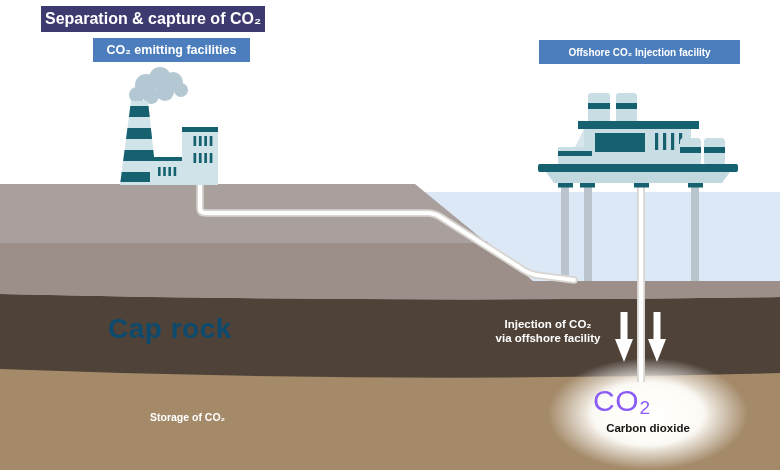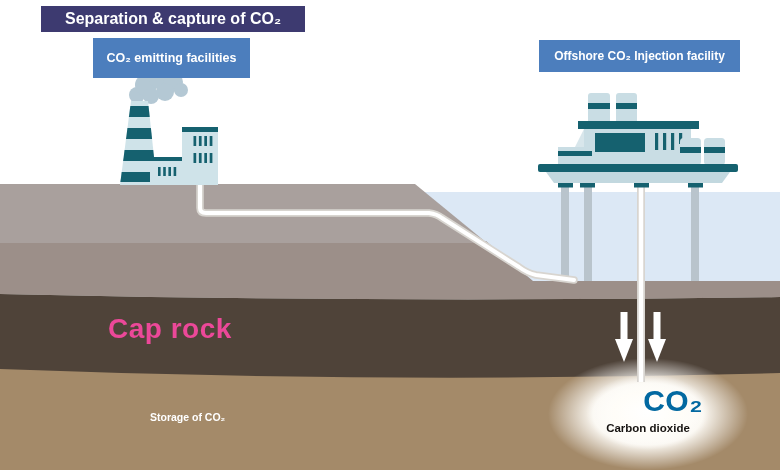--- a/index.html
+++ b/index.html
@@ -5,33 +5,33 @@
   html,body{margin:0;padding:0;background:#fff;}
   #stage{
     position:relative;width:780px;height:470px;overflow:hidden;background:#ffffff;
     font-family:"Liberation Sans","DejaVu Sans",sans-serif;
   }
   #scene{position:absolute;left:0;top:0;}
   .banner{
     position:absolute;color:#fff;font-weight:bold;text-align:center;
     display:flex;align-items:center;justify-content:center;
   }
-  .banner.title{left:41px;top:6px;width:264px;height:26px;background:#3d3a70;font-size:16px;}
-  .banner.sub-left{left:93px;top:38px;width:157px;height:40px;background:#4c7ebd;font-size:12.5px;}
-  .banner.sub-right{left:539px;top:40px;width:201px;height:32px;background:#4c7ebd;font-size:12px;}
-  .layer-label{position:absolute;color:#ec4899;font-weight:bold;font-size:28px;letter-spacing:0.5px;}
+  .banner.title{left:41px;top:6px;width:224px;height:26px;background:#3d3a70;font-size:16px;}
+  .banner.sub-left{left:93px;top:38px;width:157px;height:24px;background:#4c7ebd;font-size:12.5px;}
+  .banner.sub-right{left:539px;top:40px;width:201px;height:24px;background:#4c7ebd;font-size:10px;}
+  .layer-label{position:absolute;color:#0c4a6e;font-weight:bold;font-size:28px;letter-spacing:0.5px;}
   .layer-label.caprock{left:108px;top:313px;}
   .layer-label.reservoir{left:101px;top:391px;}
   .injection-label{
     position:absolute;left:470px;top:317px;width:156px;text-align:center;
     color:#fff;font-weight:bold;font-size:11.5px;line-height:14px;
   }
   .co2-big{
-    position:absolute;left:593px;top:384px;width:110px;text-align:right;
-    color:#0369a1;font-weight:bold;font-size:30px;letter-spacing:0.5px;
+    position:absolute;left:593px;top:384px;width:110px;text-align:left;
+    color:#8b5cf6;font-weight:normal;font-size:30px;letter-spacing:0.5px;
   }
   .co2-caption{
     position:absolute;left:593px;top:422px;width:110px;text-align:center;
     color:#161311;font-weight:bold;font-size:11.5px;
   }
   .storage-label{
     position:absolute;left:150px;width:420px;
     color:#fff;font-weight:bold;font-size:10.5px;
   }
   .storage-label.l1{top:411px;}
@@ -173,18 +173,22 @@
       <polygon points="648,339 666,339 657,362"></polygon>
     </g>
   </svg>
 
   <div class="banner title">Separation &amp; capture of CO₂</div>
   <div class="banner sub-left">CO₂ emitting facilities</div>
   <div class="banner sub-right">Offshore CO₂ Injection facility</div>
 
   <div class="layer-label caprock">Cap rock</div>
 
+  <div class="injection-label">
+    <span>Injection of CO₂</span><br>
+    <span>via offshore facility</span>
+  </div>
 
   <div class="co2-big">CO₂</div>
   <div class="co2-caption">Carbon dioxide</div>
 
   <div class="storage-label l1">Storage of CO₂</div>
 </div>
 
 </body></html>

